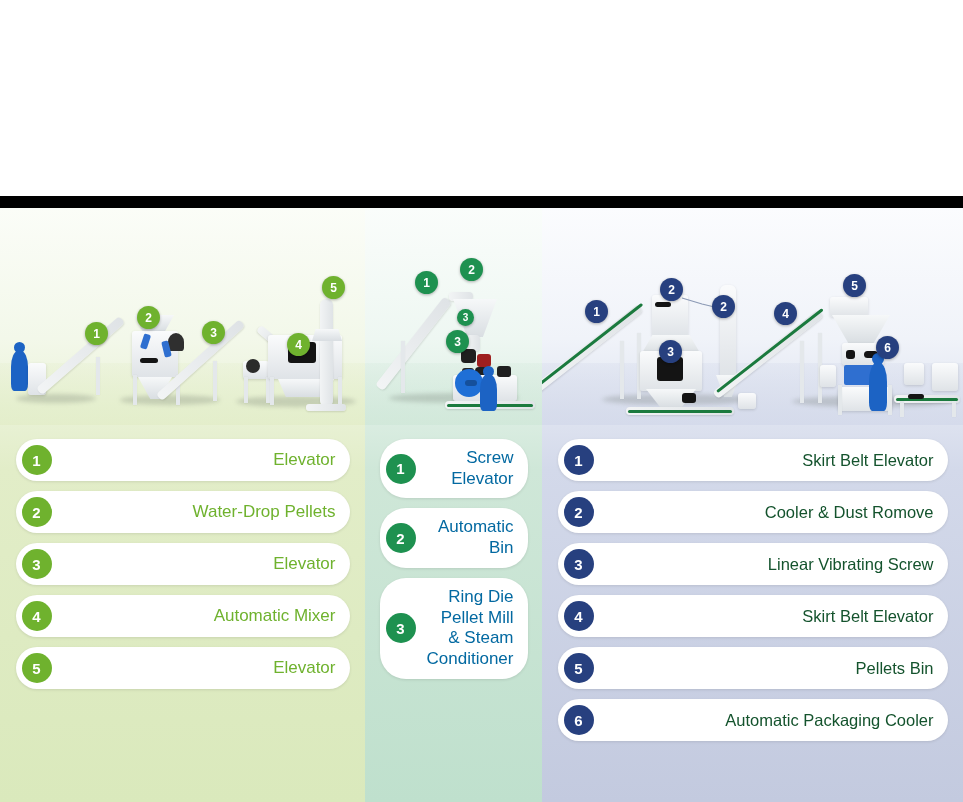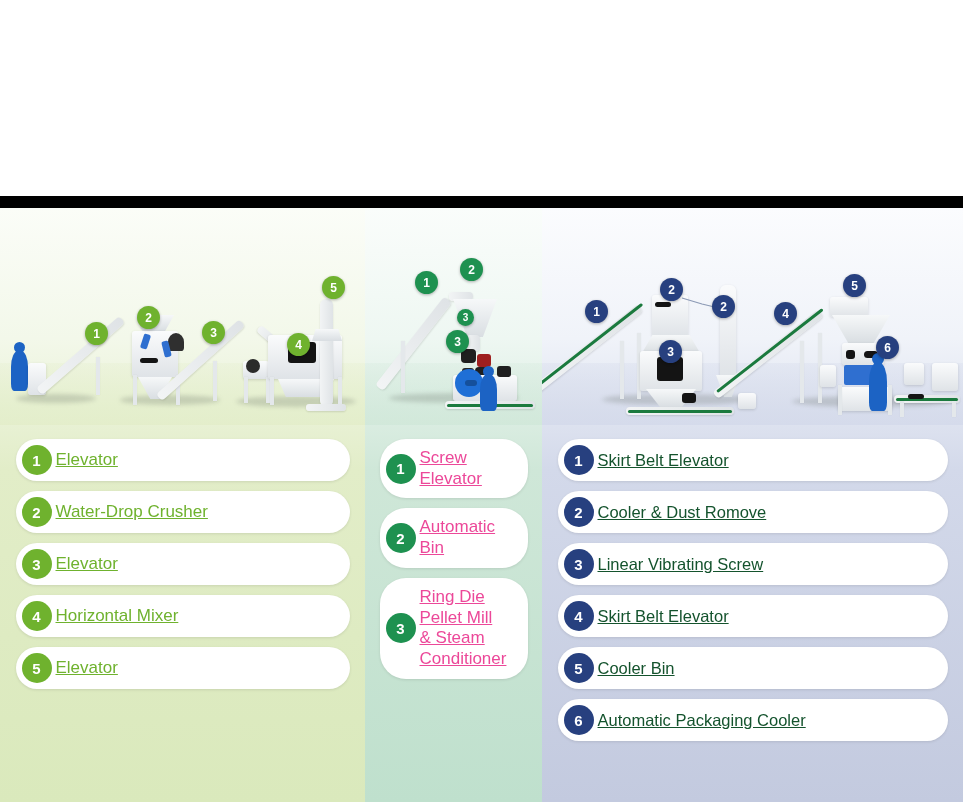--- a/index.html
+++ b/index.html
@@ -78,24 +78,24 @@
   .col-2 .row{width:148px;min-height:42px;}
   .col-3 .row{width:390px;min-height:42px;}
 
   .num{position:absolute;left:6px;top:50%;transform:translateY(-50%);
     width:30px;height:30px;border-radius:50%;color:#fff;font-size:15px;font-weight:700;
     display:flex;align-items:center;justify-content:center;flex:none;}
   .col-1 .num{background:#6fb22e;}
   .col-2 .num{background:#1e9150;}
   .col-3 .num{background:#27407f;}
 
-  .row-label{width:100%;text-align:left;padding:9px 14px 9px 40px;box-sizing:border-box;
-    font-size:17px;line-height:1.22;white-space:pre-line;text-decoration:underline;}
+  .row-label{width:100%;text-align:right;padding:9px 14px 9px 40px;box-sizing:border-box;
+    font-size:17px;line-height:1.22;white-space:pre-line;}
   .col-1 .row-label{color:#6fb22e;}
-  .col-2 .row-label{color:#ec4899;}
+  .col-2 .row-label{color:#0369a1;}
   .col-3 .row-label{color:#14532d;}
   .col-3 .row-label{font-size:16.5px;}
 </style>
 </head>
 <body>
 
 <div class="page">
 
   <div class="black-strip"></div>
 
@@ -153,29 +153,29 @@
         <div class="pin pin-green" style="left:322px;top:68px;">5</div>
       </div>
 
       <div class="list">
         <div class="row">
           <span class="num">1</span>
           <span class="row-label">Elevator</span>
         </div>
         <div class="row">
           <span class="num">2</span>
-          <span class="row-label">Water-Drop Crusher</span>
+          <span class="row-label">Water-Drop Pellets</span>
         </div>
         <div class="row">
           <span class="num">3</span>
           <span class="row-label">Elevator</span>
         </div>
         <div class="row">
           <span class="num">4</span>
-          <span class="row-label">Horizontal Mixer</span>
+          <span class="row-label">Automatic Mixer</span>
         </div>
         <div class="row">
           <span class="num">5</span>
           <span class="row-label">Elevator</span>
         </div>
       </div>
     </div>
 
     <div class="col col-2">
       <div class="illus c2">
@@ -309,21 +309,21 @@
         <div class="row">
           <span class="num">3</span>
           <span class="row-label">Linear Vibrating Screw</span>
         </div>
         <div class="row">
           <span class="num">4</span>
           <span class="row-label">Skirt Belt Elevator</span>
         </div>
         <div class="row">
           <span class="num">5</span>
-          <span class="row-label">Cooler Bin</span>
+          <span class="row-label">Pellets Bin</span>
         </div>
         <div class="row">
           <span class="num">6</span>
           <span class="row-label">Automatic Packaging Cooler</span>
         </div>
       </div>
     </div>
 
   </div>
 </div>

